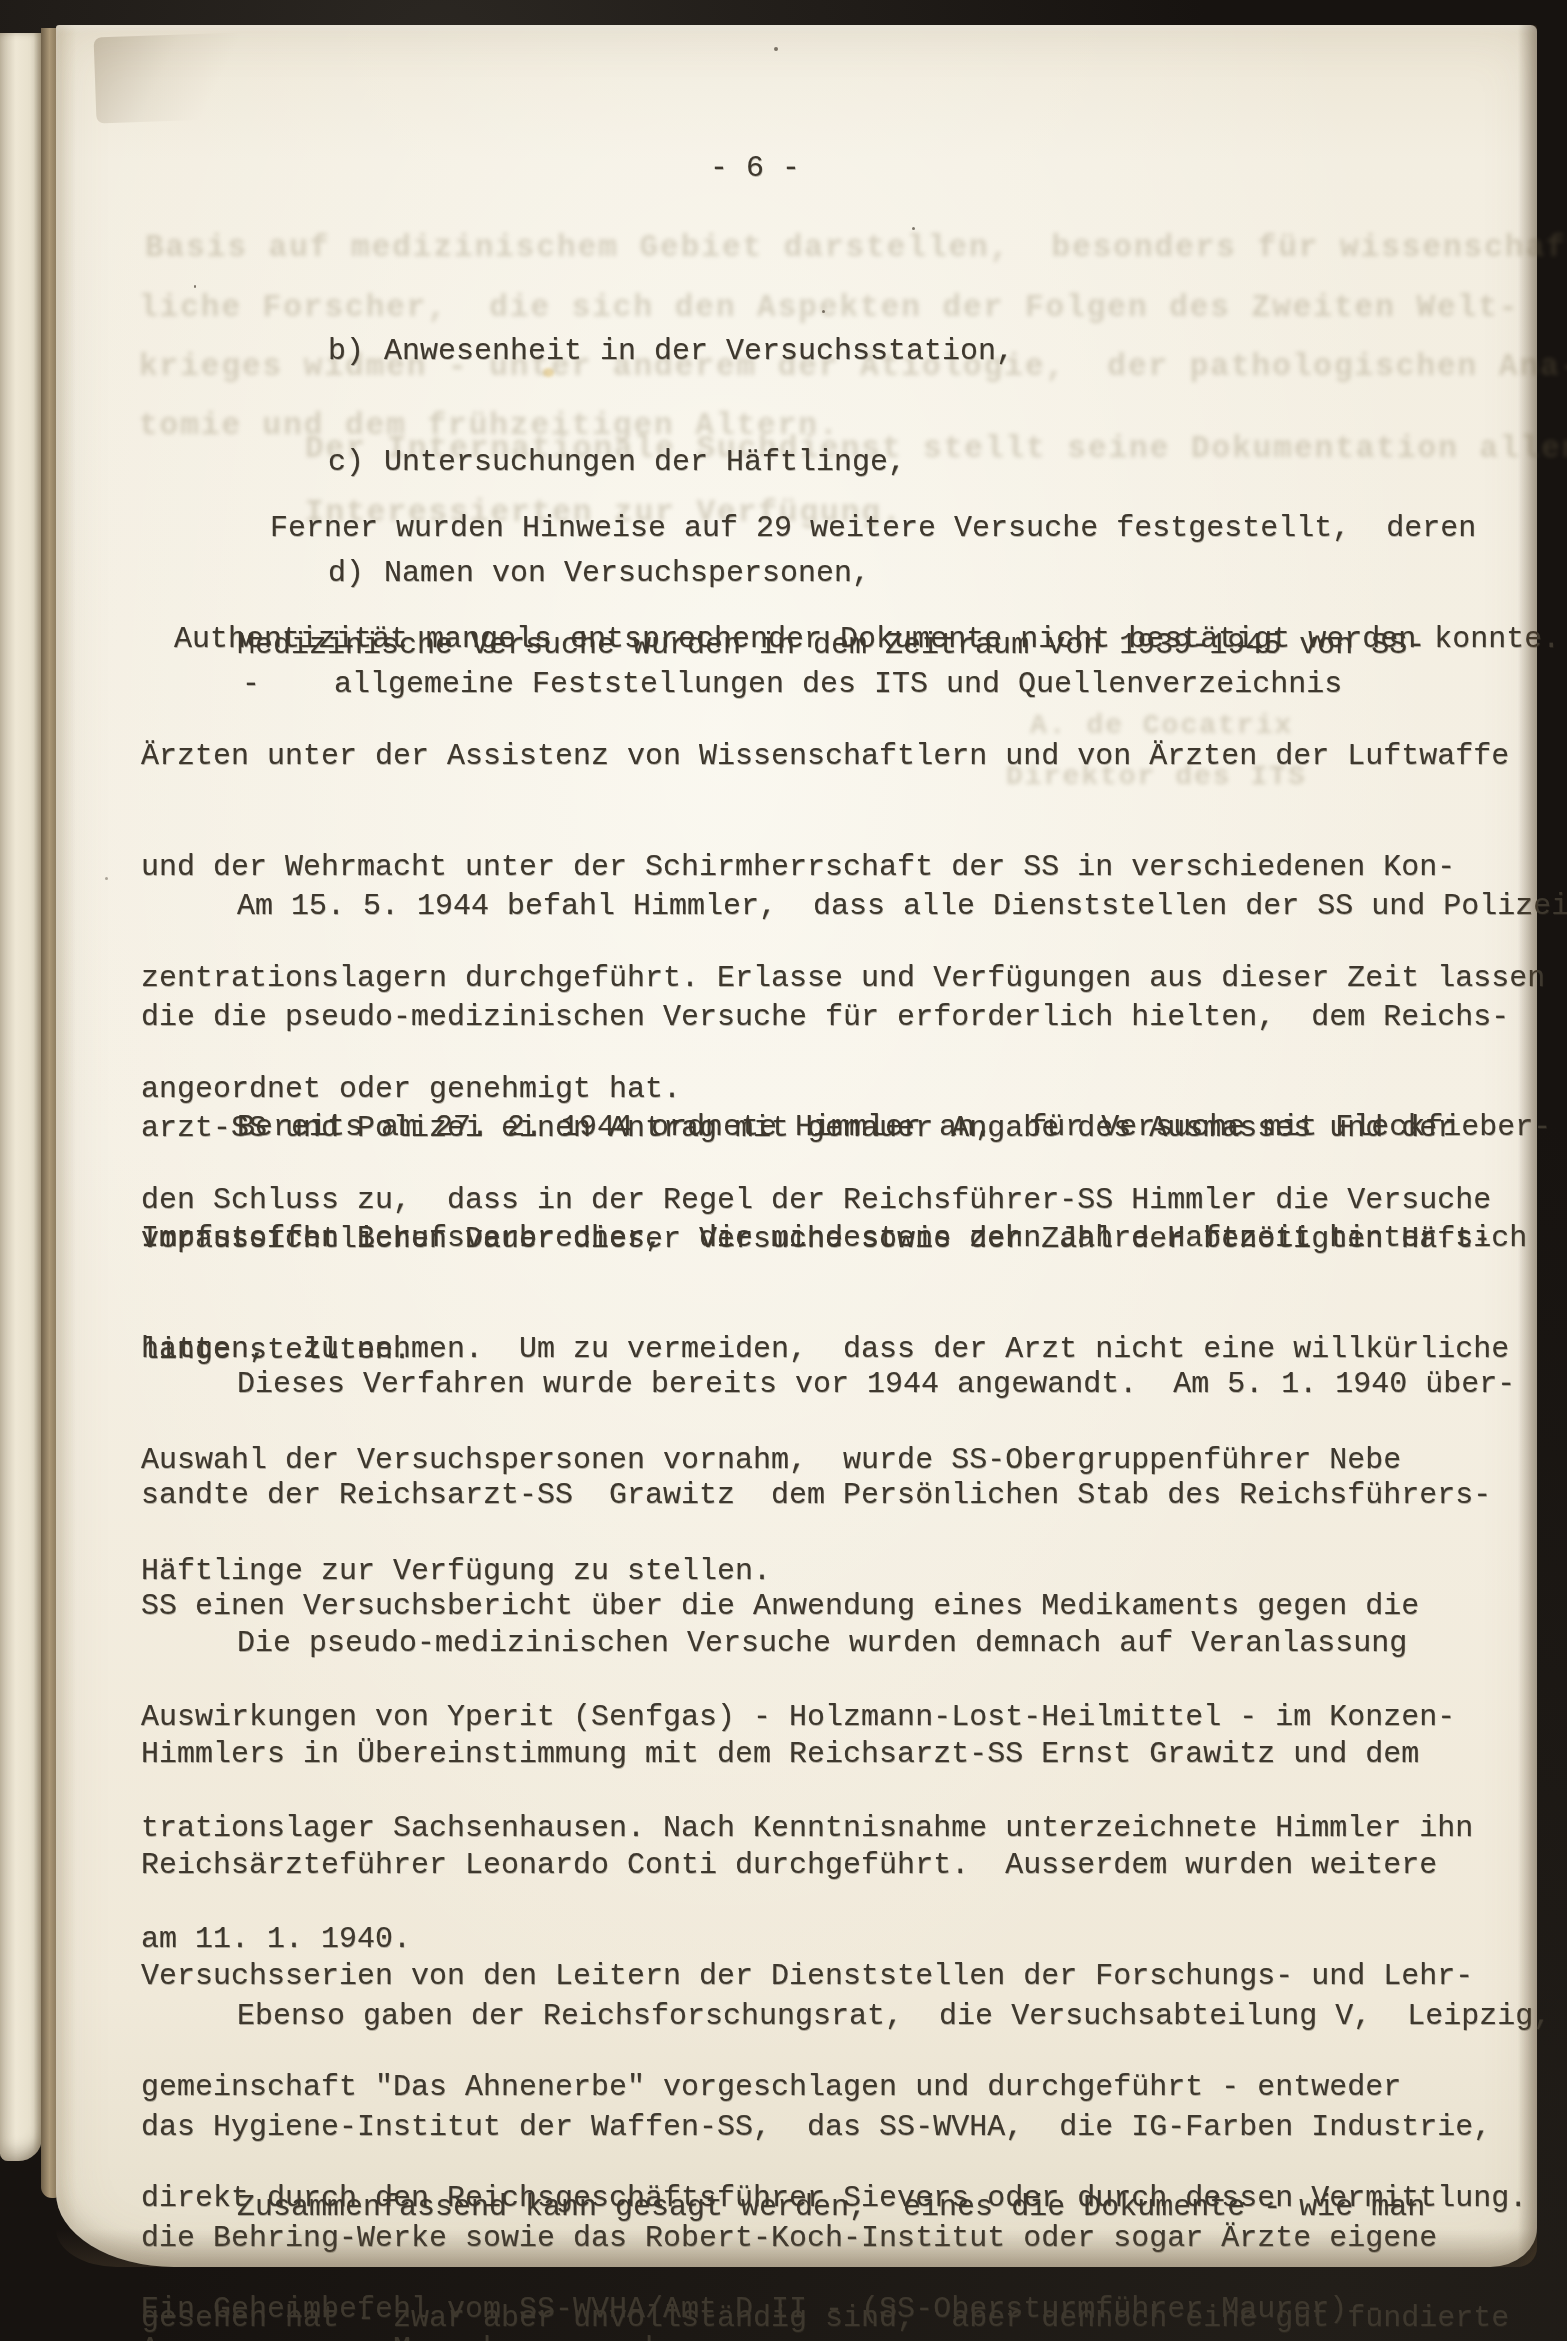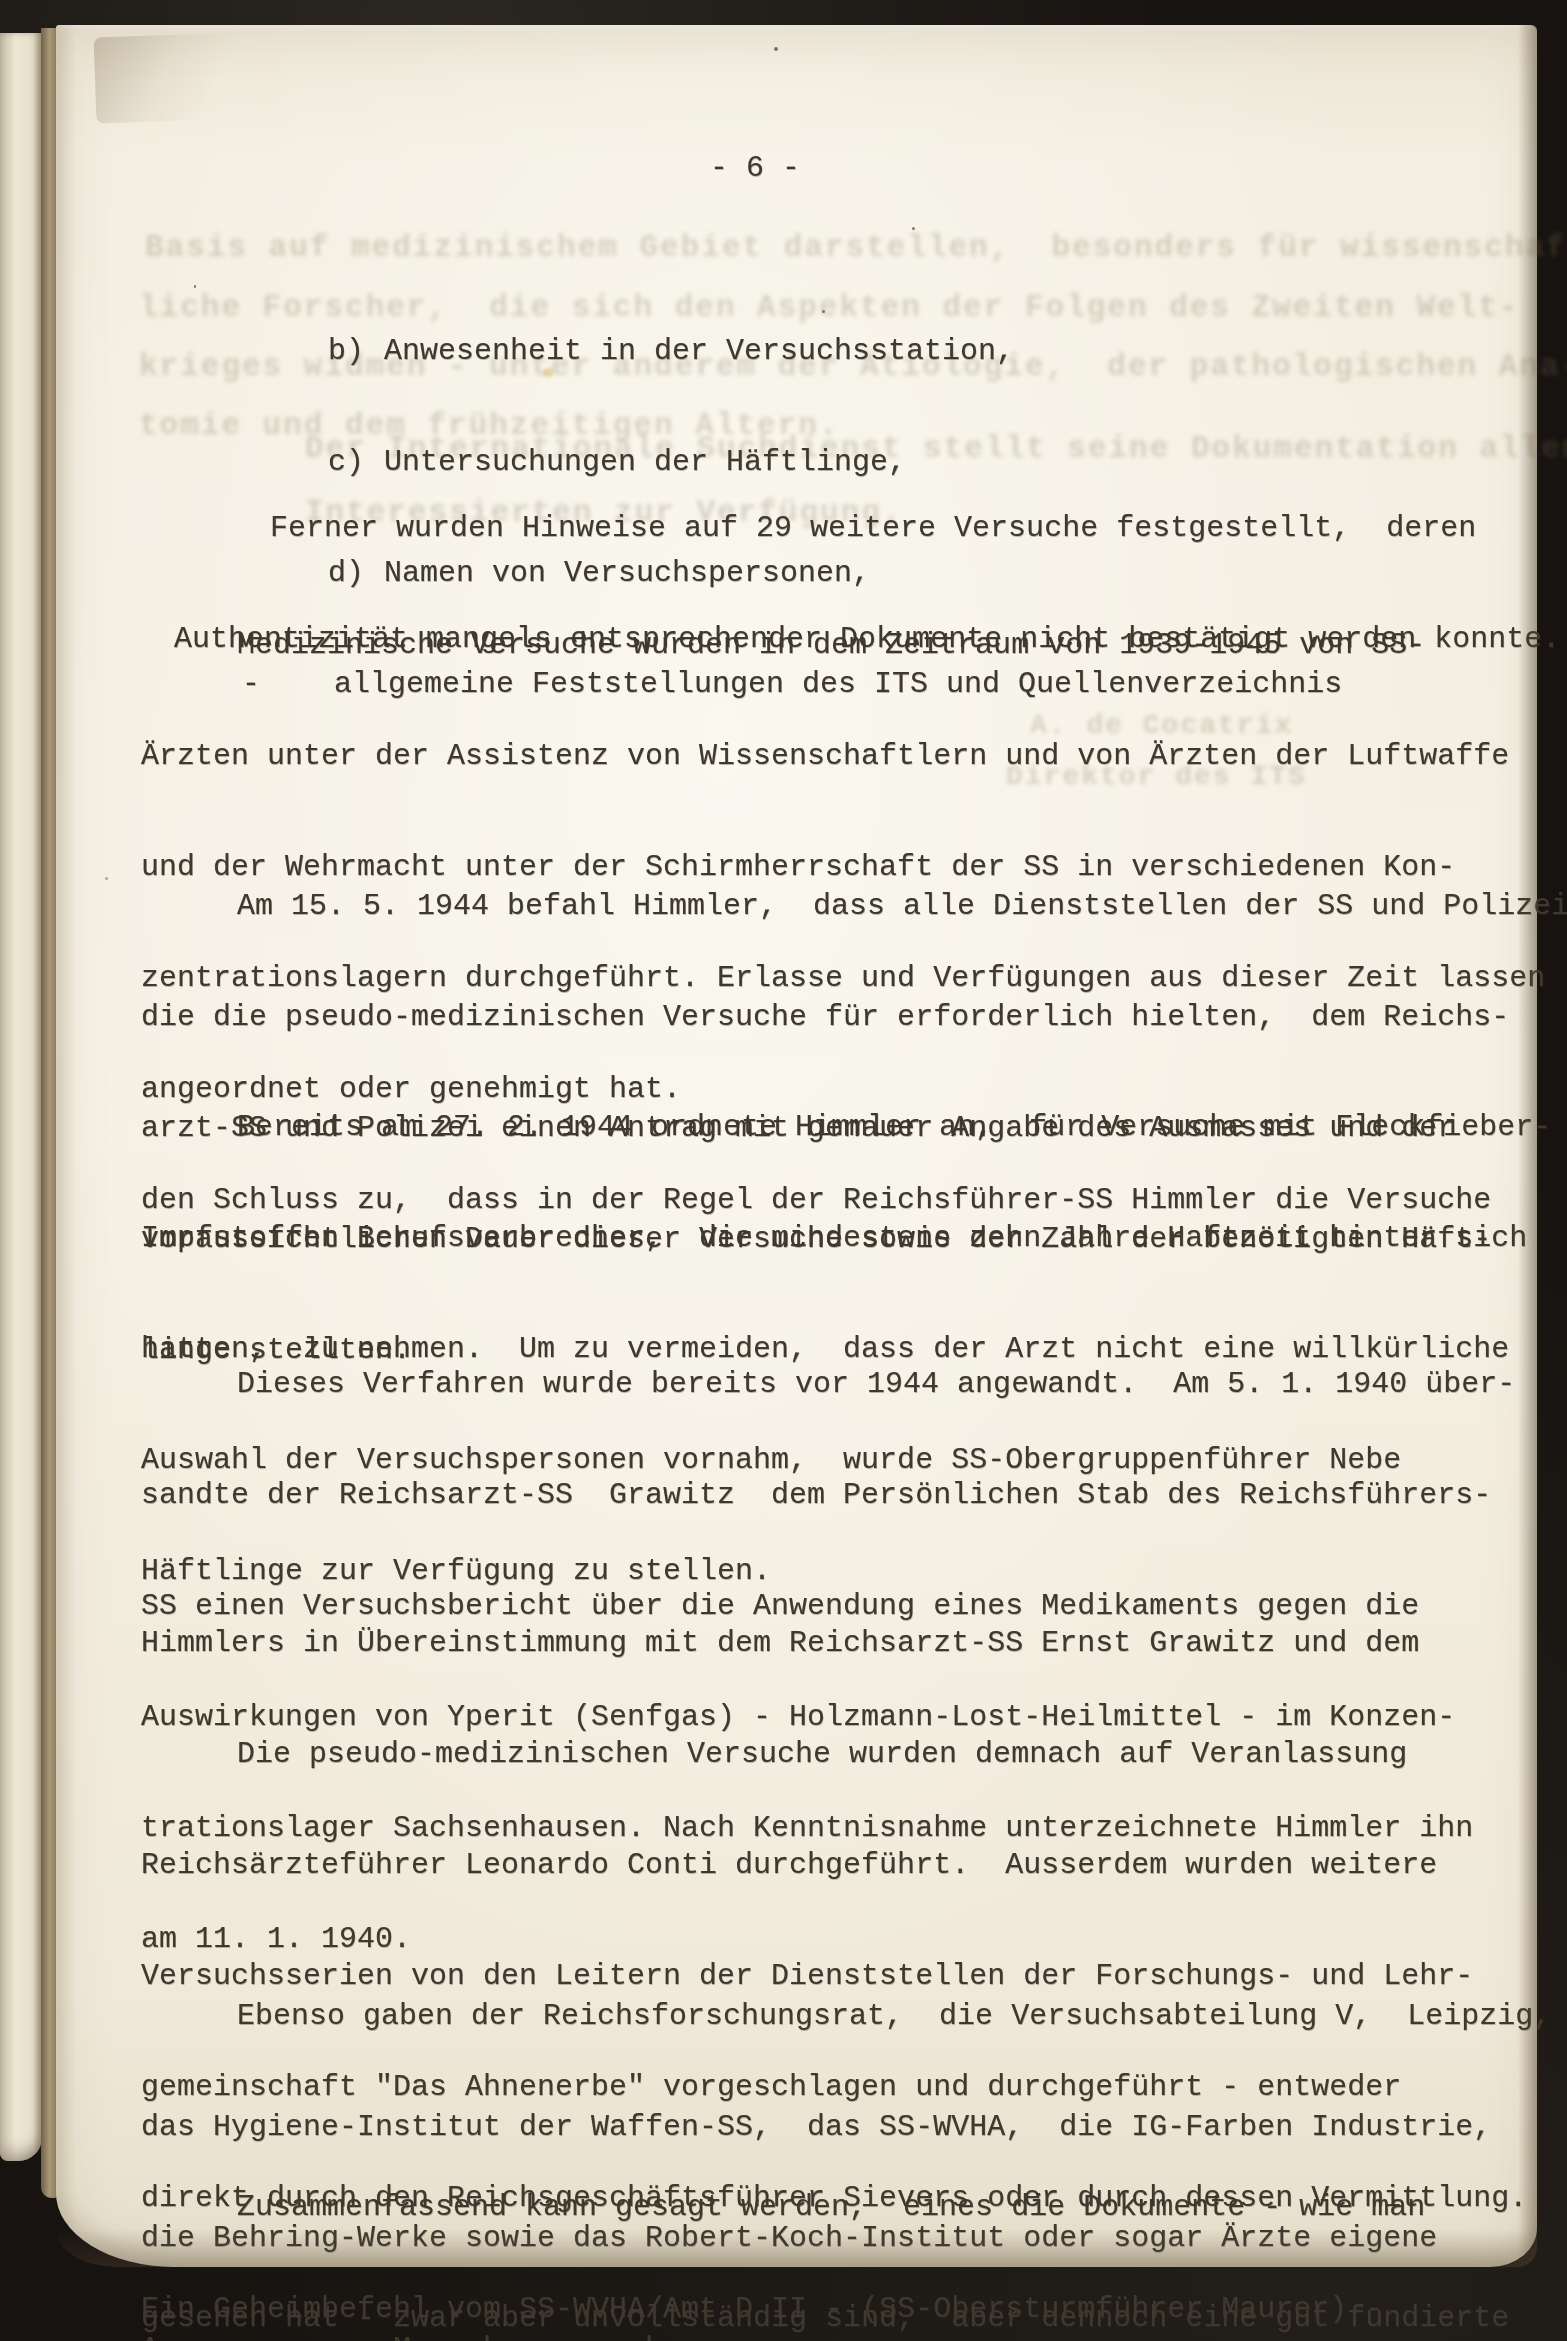--- a/index.html
+++ b/index.html
@@ -152,22 +152,22 @@
   <div class="para typed p5">
     <div class="line first">Dieses Verfahren wurde bereits vor 1944 angewandt.  Am 5. 1. 1940 über-</div>
     <div class="line">sandte der Reichsarzt-SS  Grawitz  dem Persönlichen Stab des Reichsführers-</div>
     <div class="line">SS einen Versuchsbericht über die Anwendung eines Medikaments gegen die</div>
     <div class="line">Auswirkungen von Yperit (Senfgas) - Holzmann-Lost-Heilmittel - im Konzen-</div>
     <div class="line">trationslager Sachsenhausen. Nach Kenntnisnahme unterzeichnete Himmler ihn</div>
     <div class="line">am 11. 1. 1940.</div>
   </div>
 
   <div class="para typed p6">
+    <div class="line first">Die pseudo-medizinischen Versuche wurden demnach auf Veranlassung</div>
     <div class="line">Himmlers in Übereinstimmung mit dem Reichsarzt-SS Ernst Grawitz und dem</div>
-    <div class="line first">Die pseudo-medizinischen Versuche wurden demnach auf Veranlassung</div>
     <div class="line">Reichsärzteführer Leonardo Conti durchgeführt.  Ausserdem wurden weitere</div>
     <div class="line">Versuchsserien von den Leitern der Dienststellen der Forschungs- und Lehr-</div>
     <div class="line">gemeinschaft "Das Ahnenerbe" vorgeschlagen und durchgeführt - entweder</div>
     <div class="line">direkt durch den Reichsgeschäftsführer Sievers oder durch dessen Vermittlung.</div>
     <div class="line">Ein Geheimbefehl vom SS-WVHA/Amt D II - (SS-Obersturmführer Maurer) -</div>
     
     
   </div>
 
   <div class="para typed p7">

